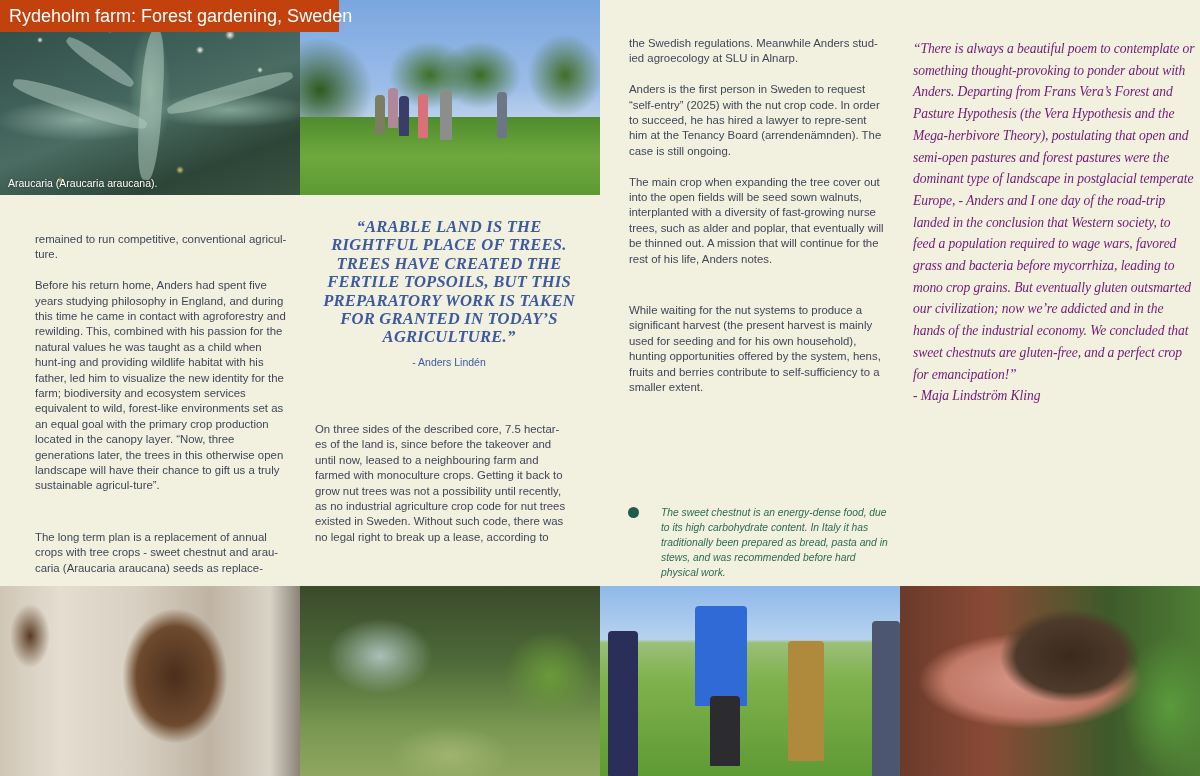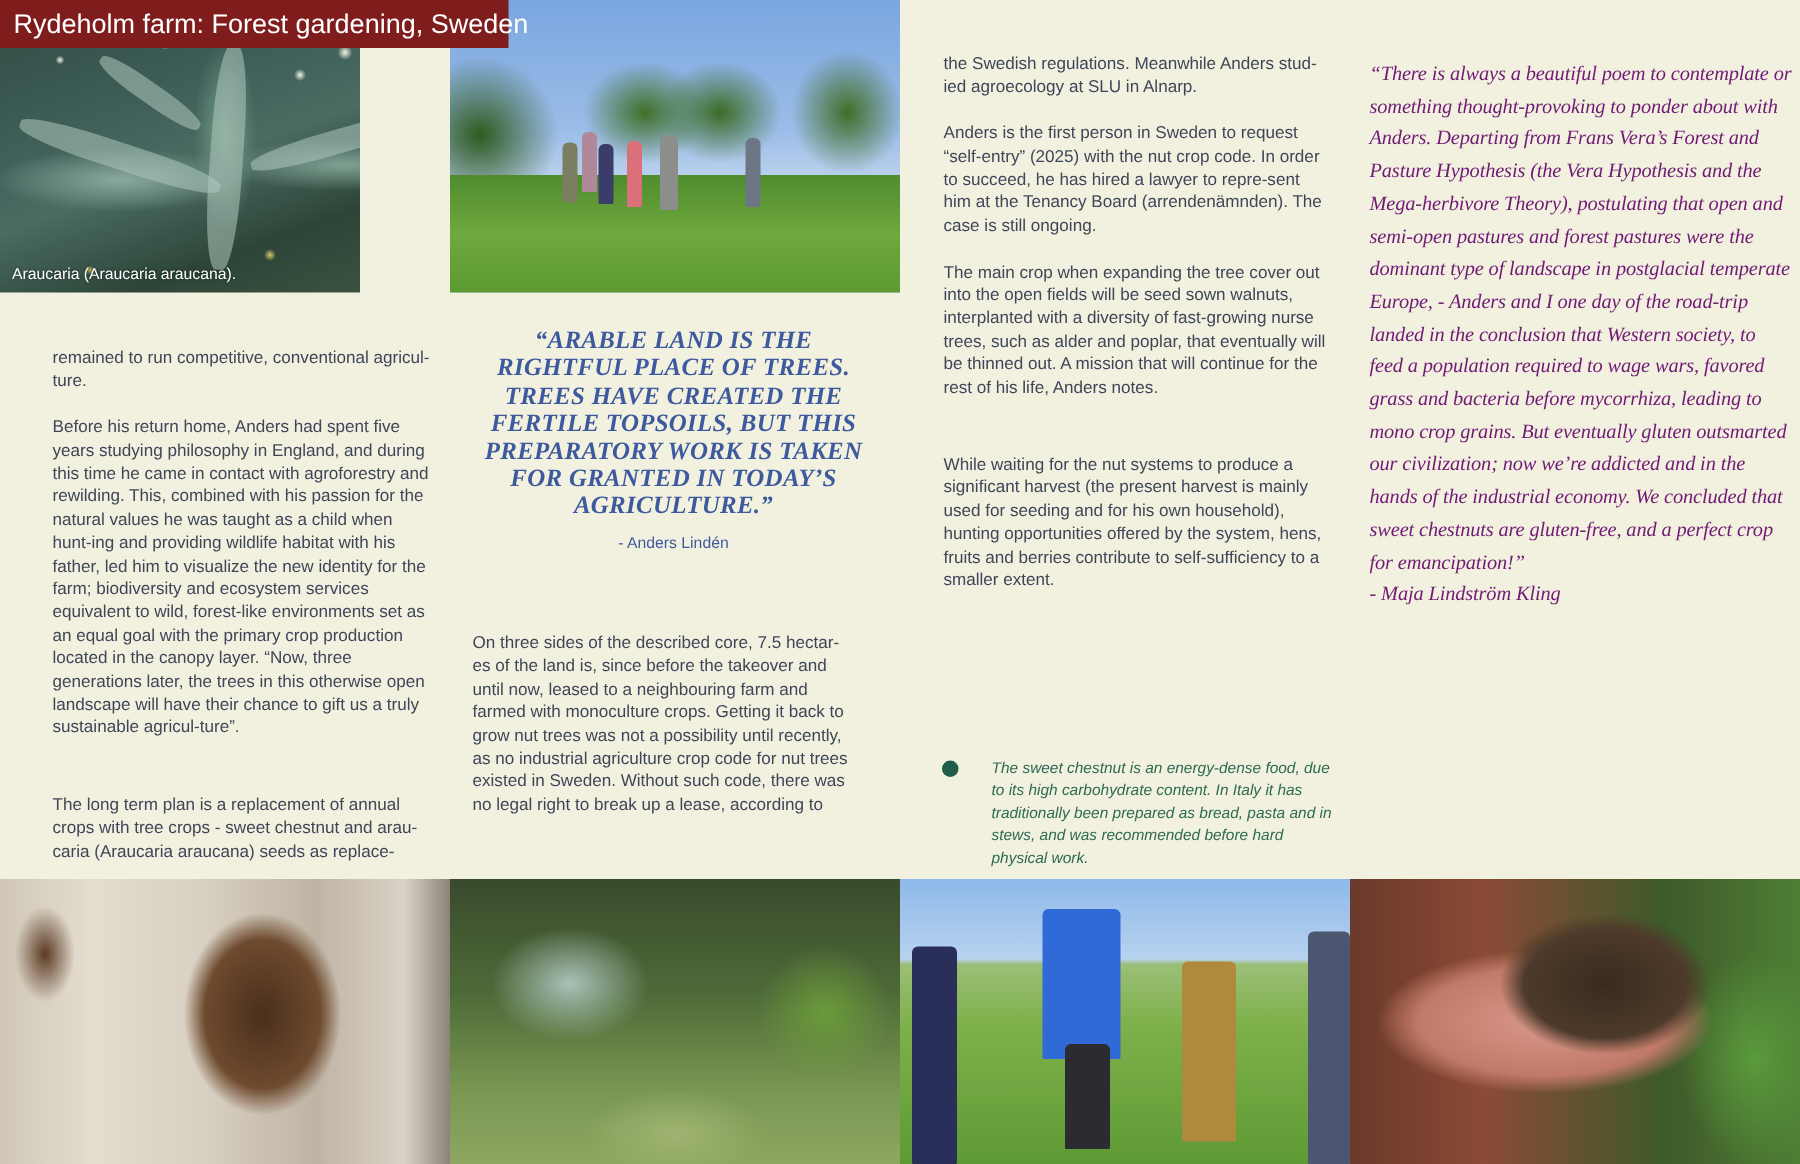--- a/index.html
+++ b/index.html
@@ -4,21 +4,21 @@
 <style>
   * { box-sizing: border-box; margin: 0; padding: 0; }
   html, body { width: 1200px; height: 776px; overflow: hidden; background: #f2f0df; }
   body { position: relative; font-family: "DejaVu Sans", sans-serif; color: #3b4256; }
 
   .spread { position: absolute; left: 0; top: 0; width: 1200px; height: 776px; background: #f2f0df; }
 
   
   .photo { position: absolute; overflow: hidden; }
   .photo-araucaria {
-    left: 0; top: 0; width: 240px; height: 195px;
+    left: 0; top: 0; width: 300px; height: 195px;
     background:
       radial-gradient(ellipse 30px 90px at 150px 90px, rgba(120,160,140,0.9), transparent 70%),
       radial-gradient(ellipse 120px 30px at 80px 120px, rgba(150,180,170,0.85), transparent 70%),
       radial-gradient(ellipse 120px 25px at 230px 110px, rgba(140,175,160,0.85), transparent 70%),
       radial-gradient(circle 3px at 40px 40px, #f4f6ea, transparent),
       radial-gradient(circle 4px at 200px 50px, #f4f6ea, transparent),
       radial-gradient(circle 3px at 260px 70px, #eef2e2, transparent),
       radial-gradient(circle 5px at 230px 35px, #f5f5e8, transparent),
       radial-gradient(circle 3px at 110px 30px, #e8efe0, transparent),
       radial-gradient(circle 4px at 180px 170px, #d8c86a, transparent),
@@ -67,21 +67,21 @@
     background:
       radial-gradient(ellipse 90px 60px at 170px 70px, #3a2a1e, #4d3a2a 60%, transparent 78%),
       radial-gradient(ellipse 140px 60px at 130px 95px, #d8988a, #c27a68 60%, transparent 80%),
       radial-gradient(ellipse 60px 90px at 270px 120px, #5a9a3c, transparent 80%),
       linear-gradient(90deg, #6a3a2a 0%, #8a4a36 30%, #3e5a2a 70%, #4e7e34 100%);
   }
 
   
   .title-banner {
     position: absolute; left: 0; top: 0; height: 32px; width: 339px;
-    background: #7f1d1d; color: #ffffff; padding: 4px 9px;
+    background: #c2410c; color: #ffffff; padding: 4px 9px;
     font-family: "Liberation Sans", sans-serif; font-size: 18px; line-height: 24px; white-space: nowrap;
   }
 
   
   .col {
     position: absolute; font-family: "Liberation Sans", sans-serif; font-size: 11.4px;
     line-height: 15.4px; color: #3f4658;
   }
   .col p { margin-bottom: 15.4px; }
   .col p:last-child { margin-bottom: 0; margin-top: 36px; }

